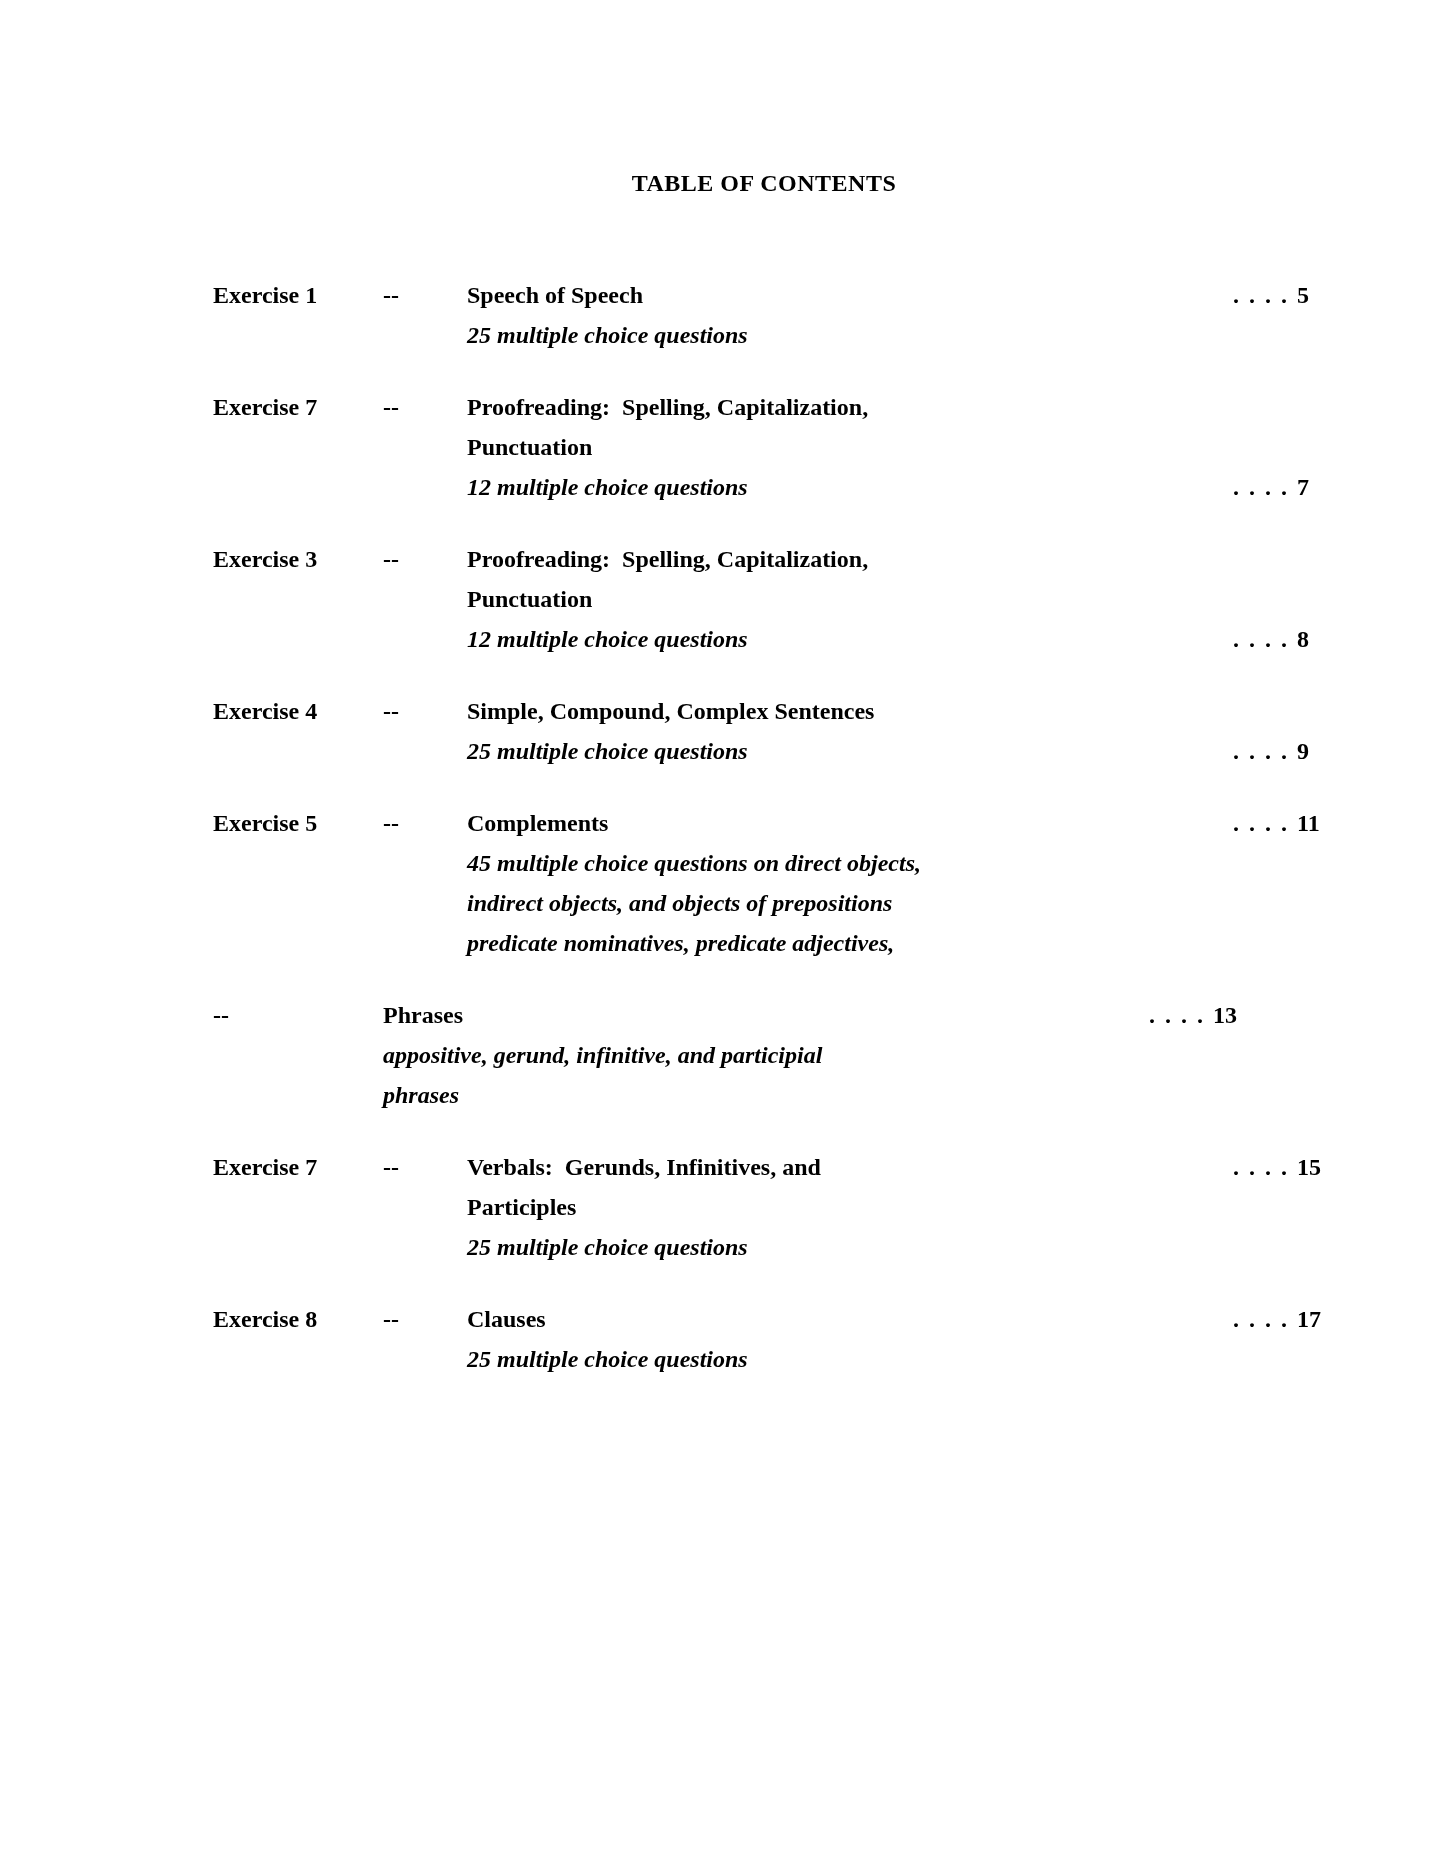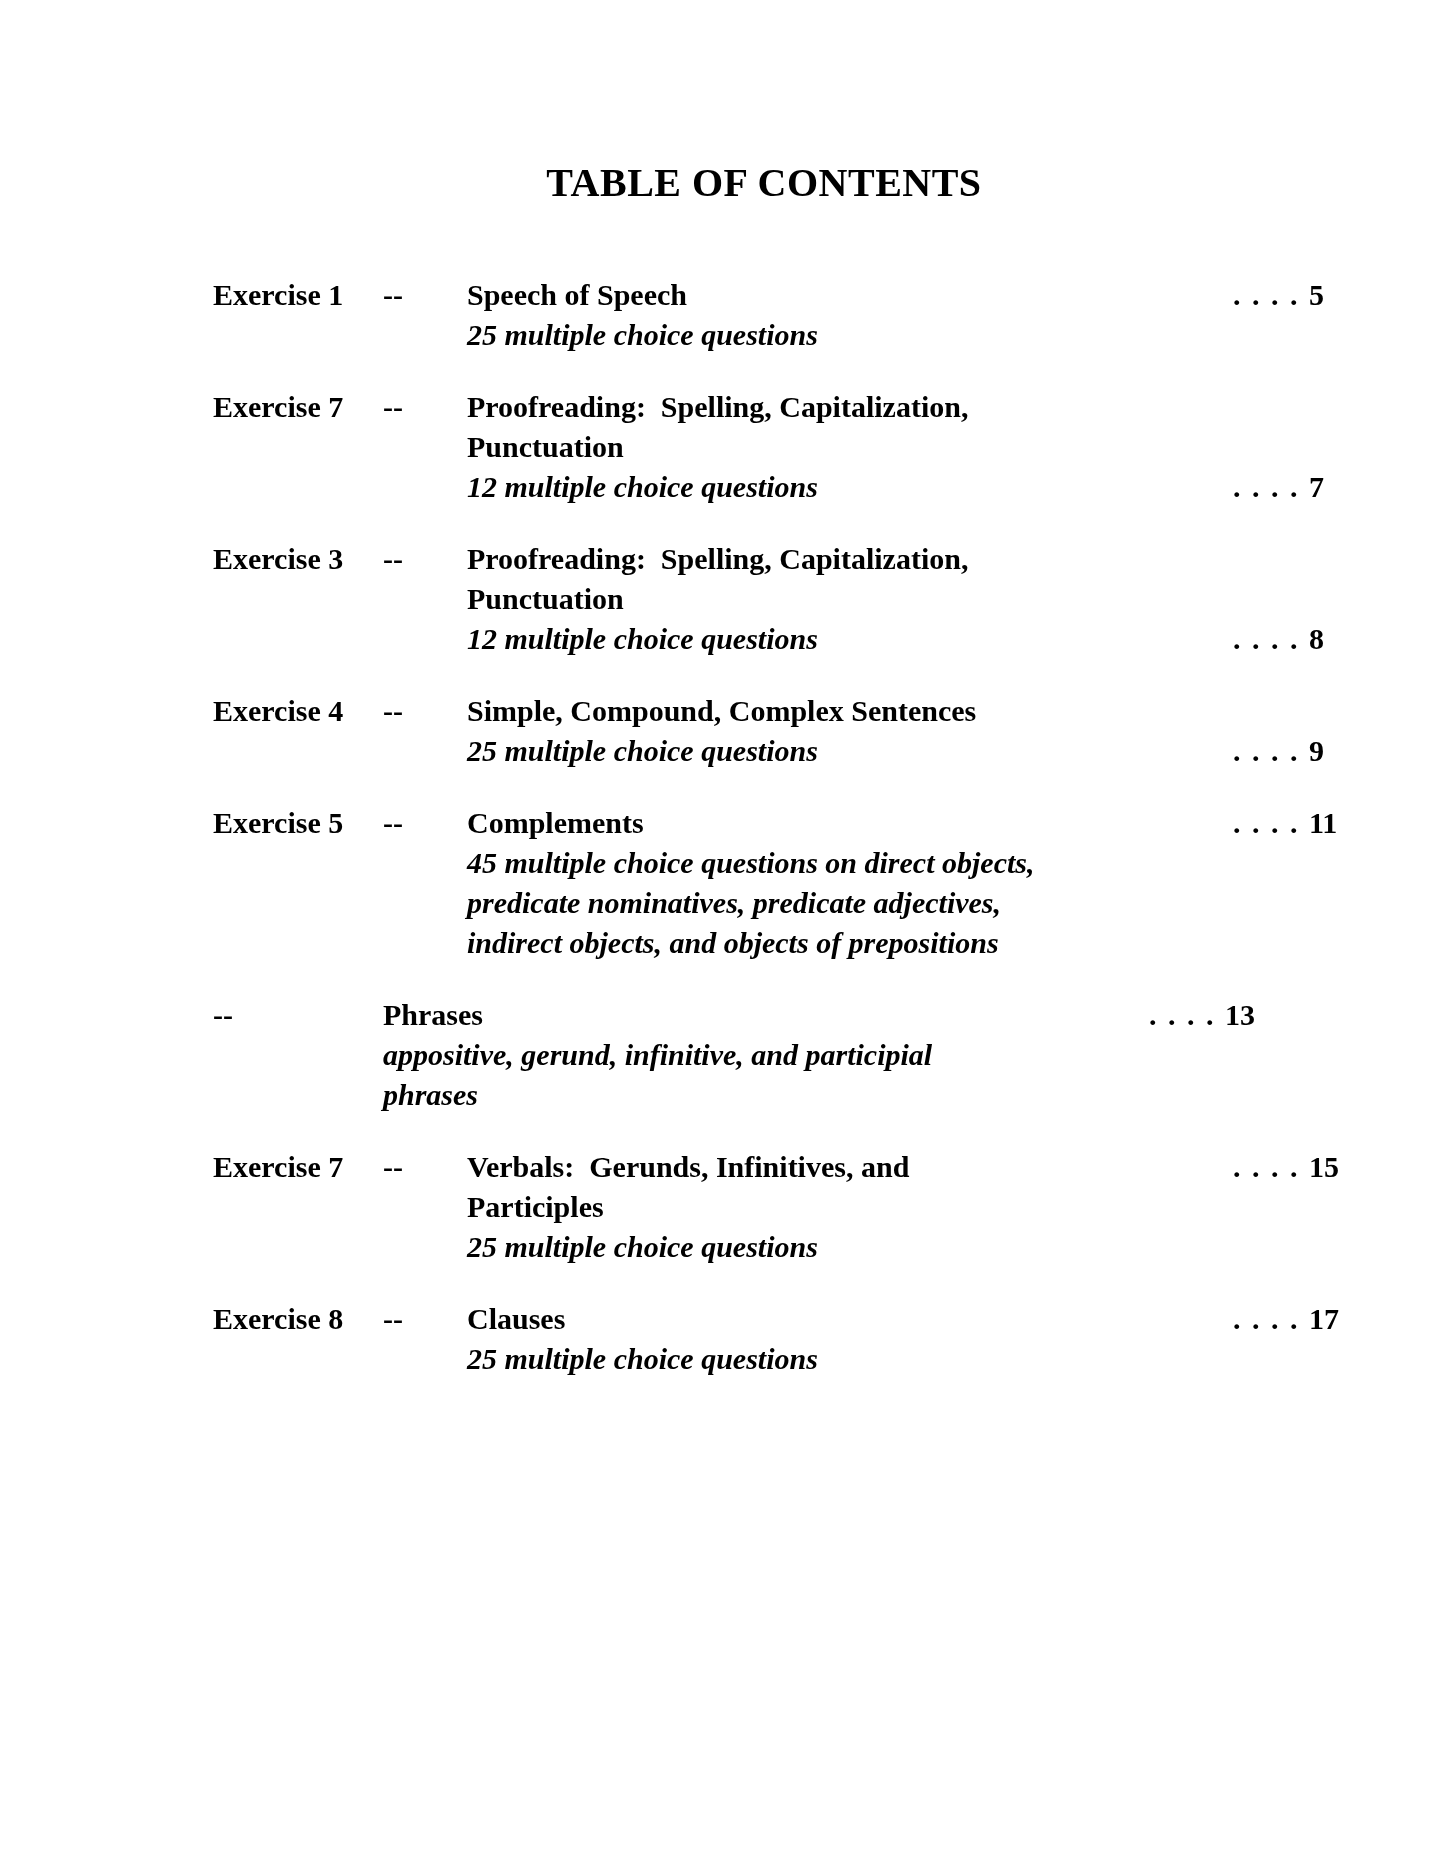--- a/index.html
+++ b/index.html
@@ -18,28 +18,28 @@
     overflow: hidden;
   }
   .content {
     position: relative;
     margin-left: 213px;
     width: 1102px;
     padding-top: 163px;
   }
   .doc-title {
     text-align: center;
-    font-size: 40px;
+    font-size: 24px;
     line-height: 40px;
     letter-spacing: 0.5px;
     margin: 0 0 72px 0;
     font-weight: bold;
   }
   .toc {
-    font-size: 30px;
+    font-size: 24px;
   }
   .entry {
     display: grid;
     grid-template-columns: 170px 84px 1fr;
     margin-bottom: 32px;
   }
   .entry-label,
   .entry-dash {
     line-height: 40px;
     white-space: pre;
@@ -160,26 +160,26 @@
     <span class="text head">Complements</span>
     <span class="leader"><span class="dots">. . . . </span><span class="pagenum">11</span></span>
   </div>
 
   <div class="line">
     <span class="text desc">45 multiple choice questions on direct objects,</span>
     
   </div>
 
   <div class="line">
+    <span class="text desc">indirect objects, and objects of prepositions</span>
+    
+  </div>
+
+  <div class="line">
     <span class="text desc">predicate nominatives, predicate adjectives,</span>
-    
-  </div>
-
-  <div class="line">
-    <span class="text desc">indirect objects, and objects of prepositions</span>
     
   </div>
 </div>
   </div>
 
   <div class="entry">
     <div class="entry-dash">--</div>
     <div class="entry-lines">
   <div class="line">
     <span class="text head">Phrases</span>

